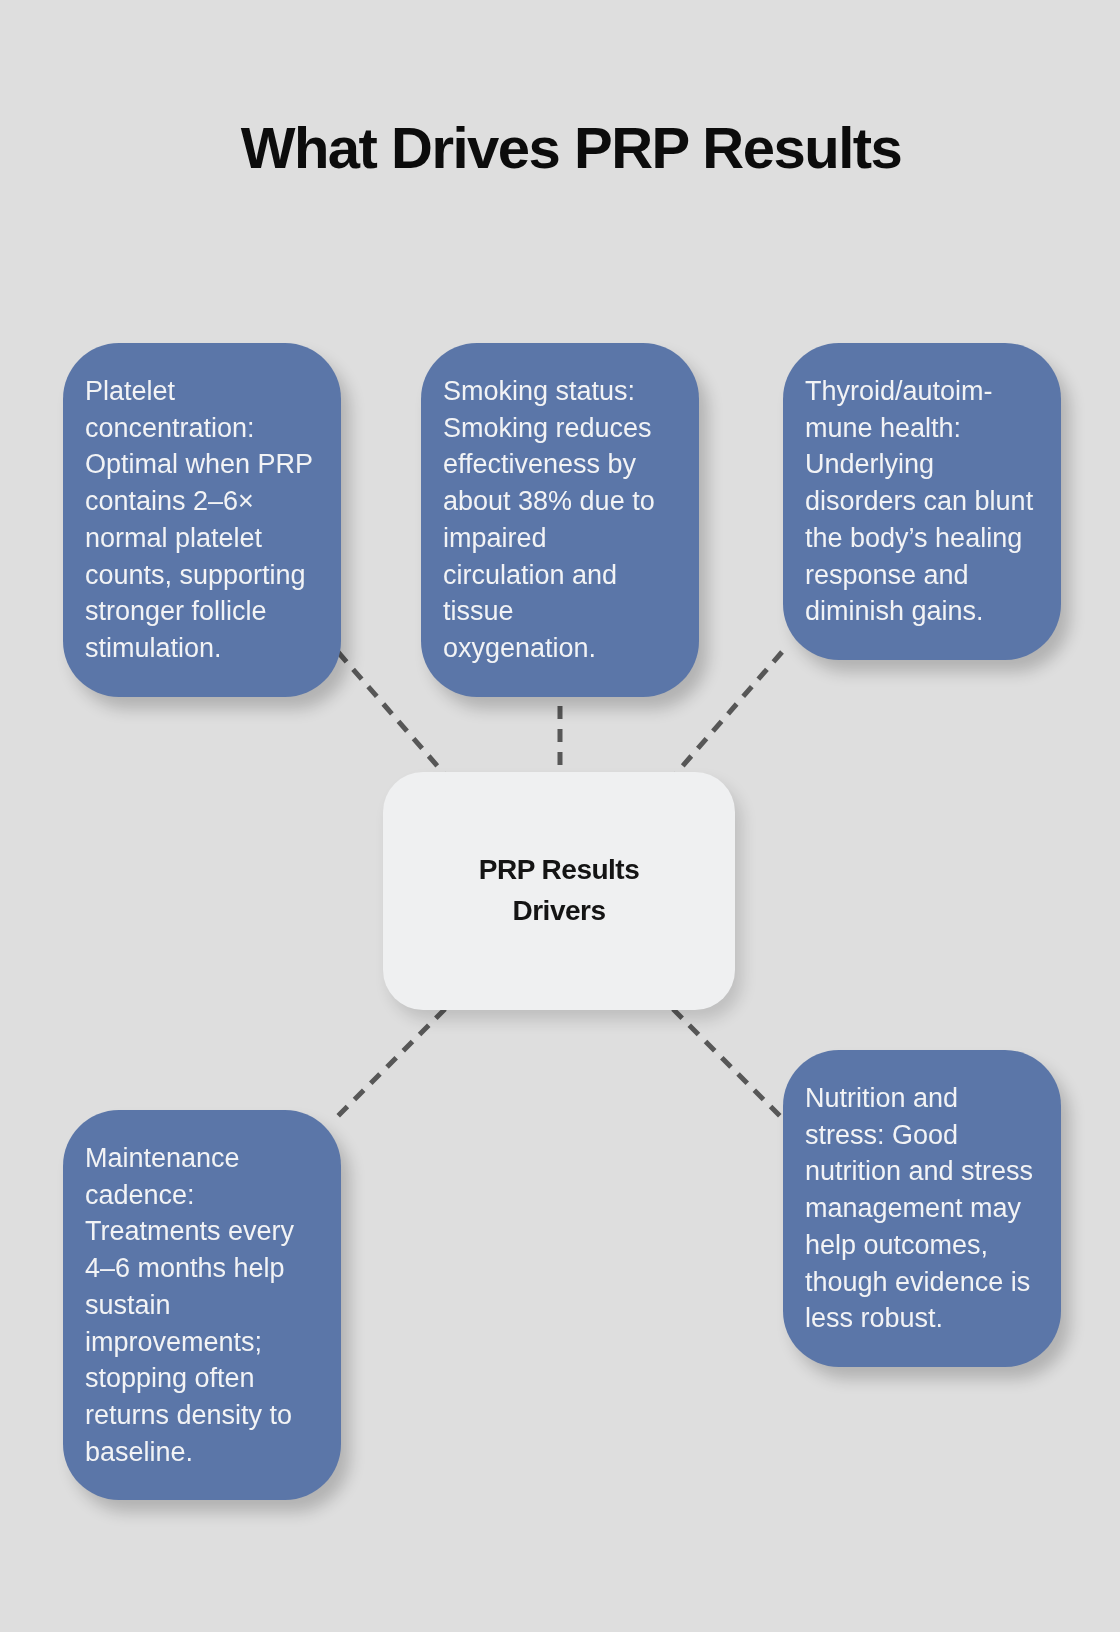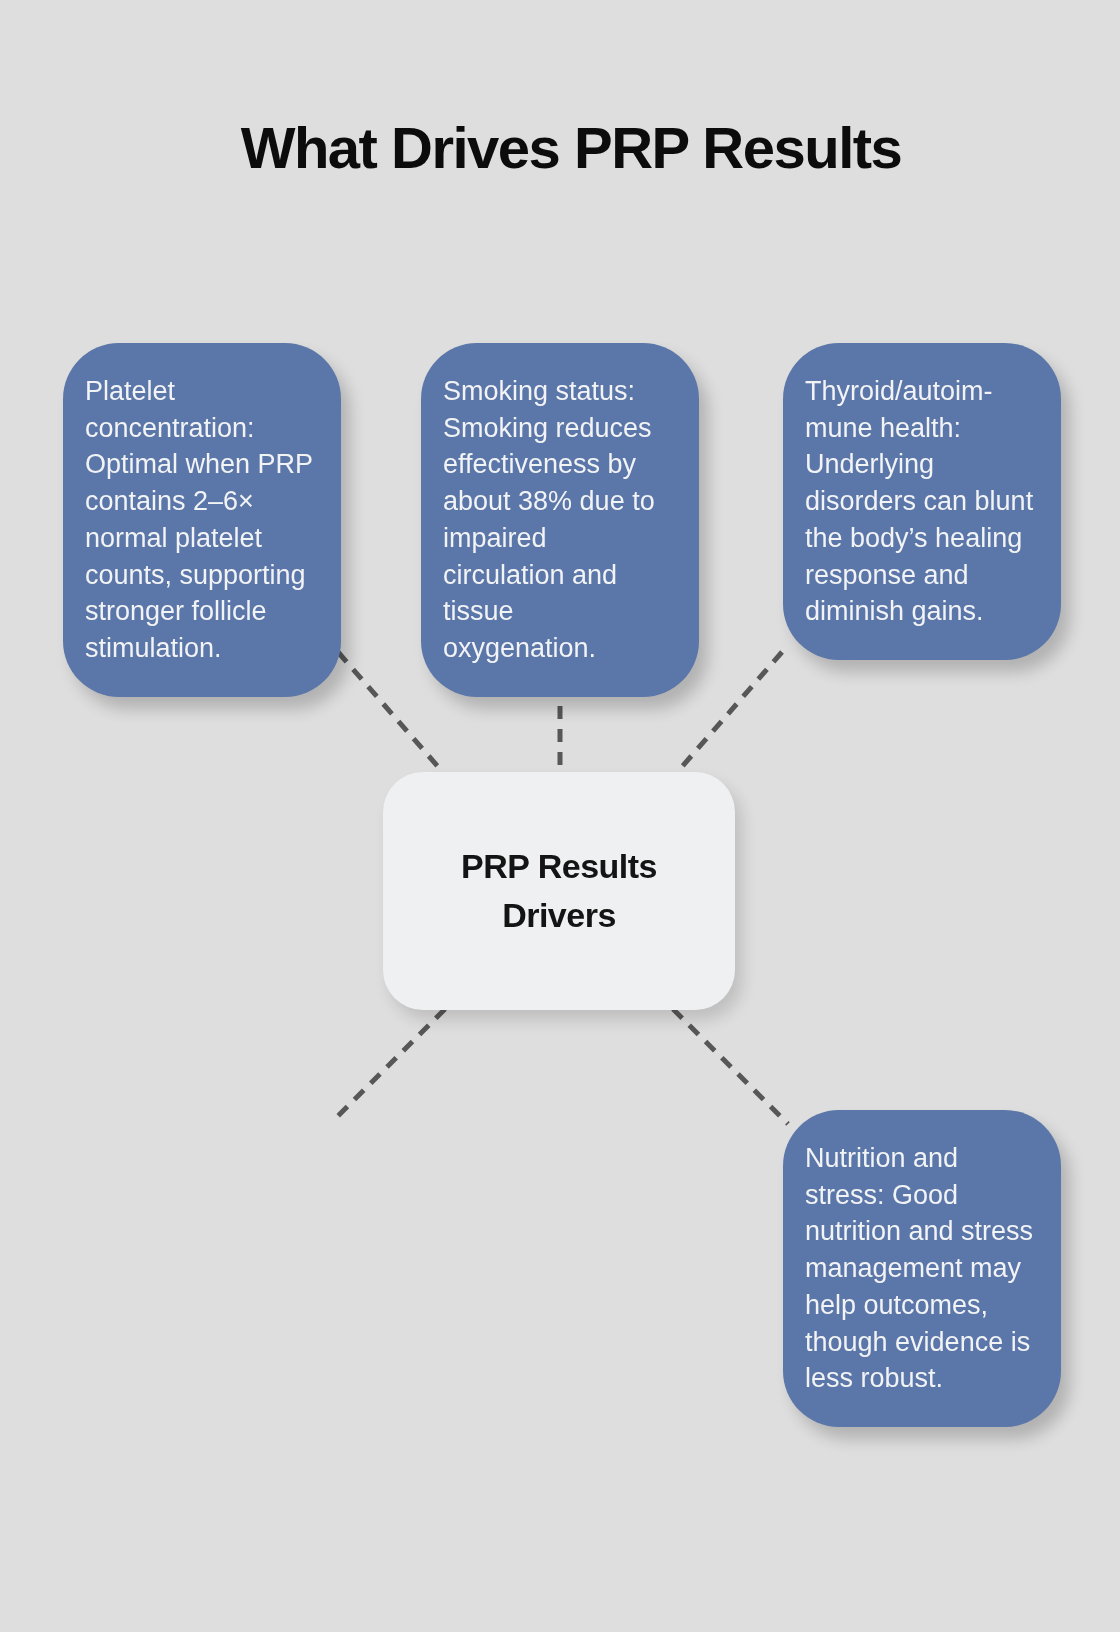--- a/index.html
+++ b/index.html
@@ -49,38 +49,38 @@
     padding: 30px 25px 30px 22px;
     font-size: 27px;
     line-height: 1.36;
     box-shadow: 9px 12px 16px rgba(0,0,0,0.20);
     margin-top: 32px;
   }
   .node-1 { left: 63px;  top: 311px; }
   .node-2 { left: 421px; top: 311px; }
   .node-3 { left: 783px; top: 311px; }
   .node-4 { left: 63px;  top: 1078px; }
-  .node-5 { left: 783px; top: 1078px; }
+  .node-5 { left: 783px; top: 1018px; }
   .center-node {
     position: absolute;
     left: 383px;
     top: 772px;
     width: 352px;
     height: 238px;
     background: var(--center-fill, #eff0f1);
     border-radius: 40px;
     box-shadow: 7px 10px 16px rgba(0,0,0,0.14);
     display: flex;
     align-items: center;
     justify-content: center;
   }
   .center-label {
     max-width: 250px;
     text-align: center;
-    font-size: 34px;
+    font-size: 28px;
     line-height: 1.45;
     font-weight: 800;
     letter-spacing: -0.5px;
     color: var(--center-text, #141414);
   }
 </style>
 </head>
 <body>
 
 <div class="canvas">
@@ -100,20 +100,23 @@
   </div>
 
   <div class="node node-2">
     <span>Smoking status: Smoking reduces effectiveness by about 38% due to impaired circulation and tissue oxygenation.</span>
   </div>
 
   <div class="node node-3">
     <span>Thyroid/autoim­mune health: Underlying disorders can blunt the body’s healing response and diminish gains.</span>
   </div>
 
+  <div class="node node-4">
+    <span>Maintenance cadence: Treatments every 4–6 months help sustain improvements; stopping often returns density to baseline.</span>
+  </div>
 
   <div class="node node-5">
     <span>Nutrition and stress: Good nutrition and stress management may help outcomes, though evidence is less robust.</span>
   </div>
 
   <div class="center-node">
     <span class="center-label">PRP Results Drivers</span>
   </div>
 
 </div>

